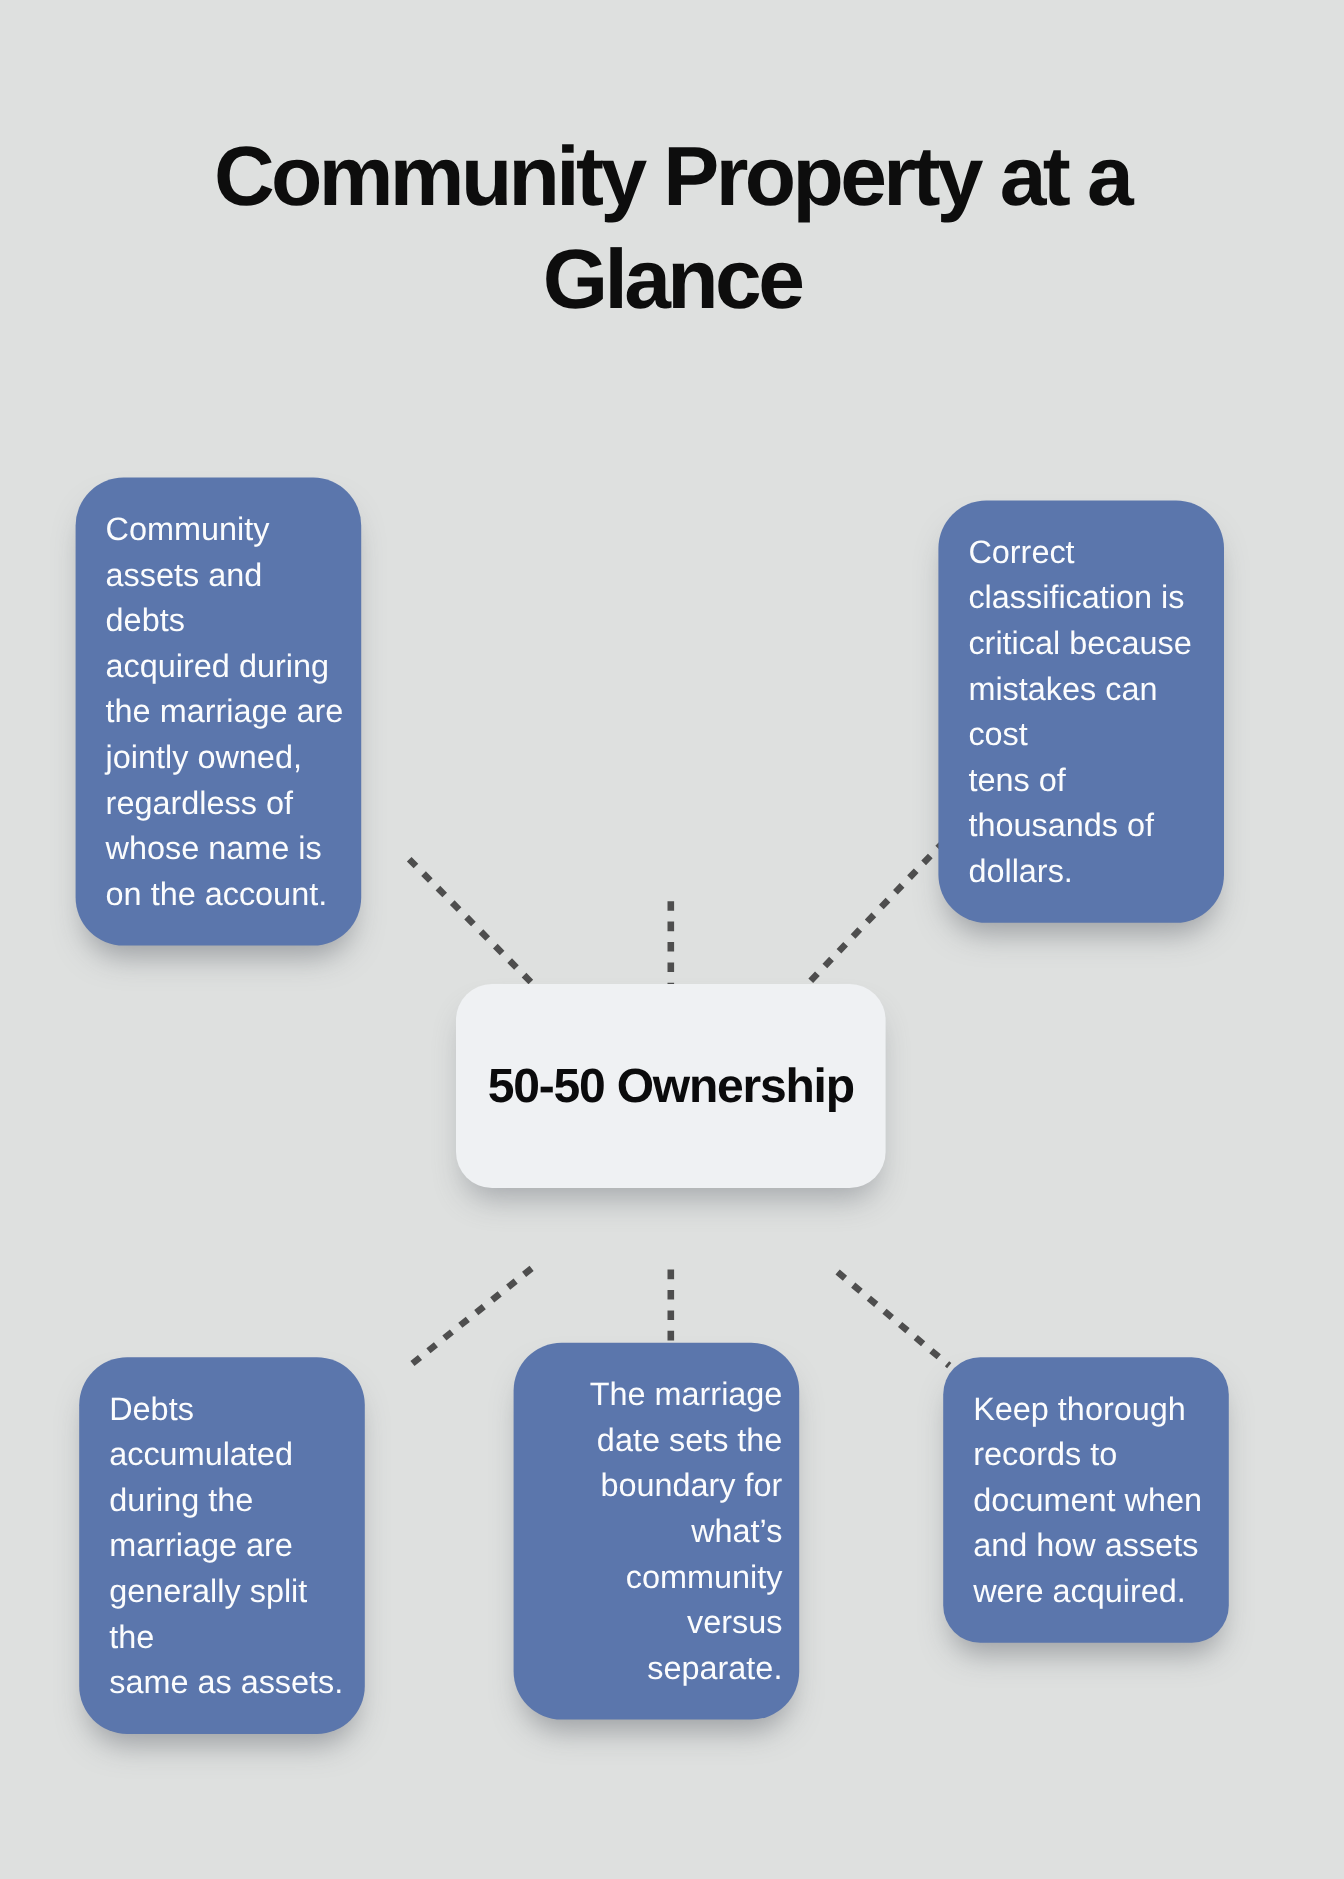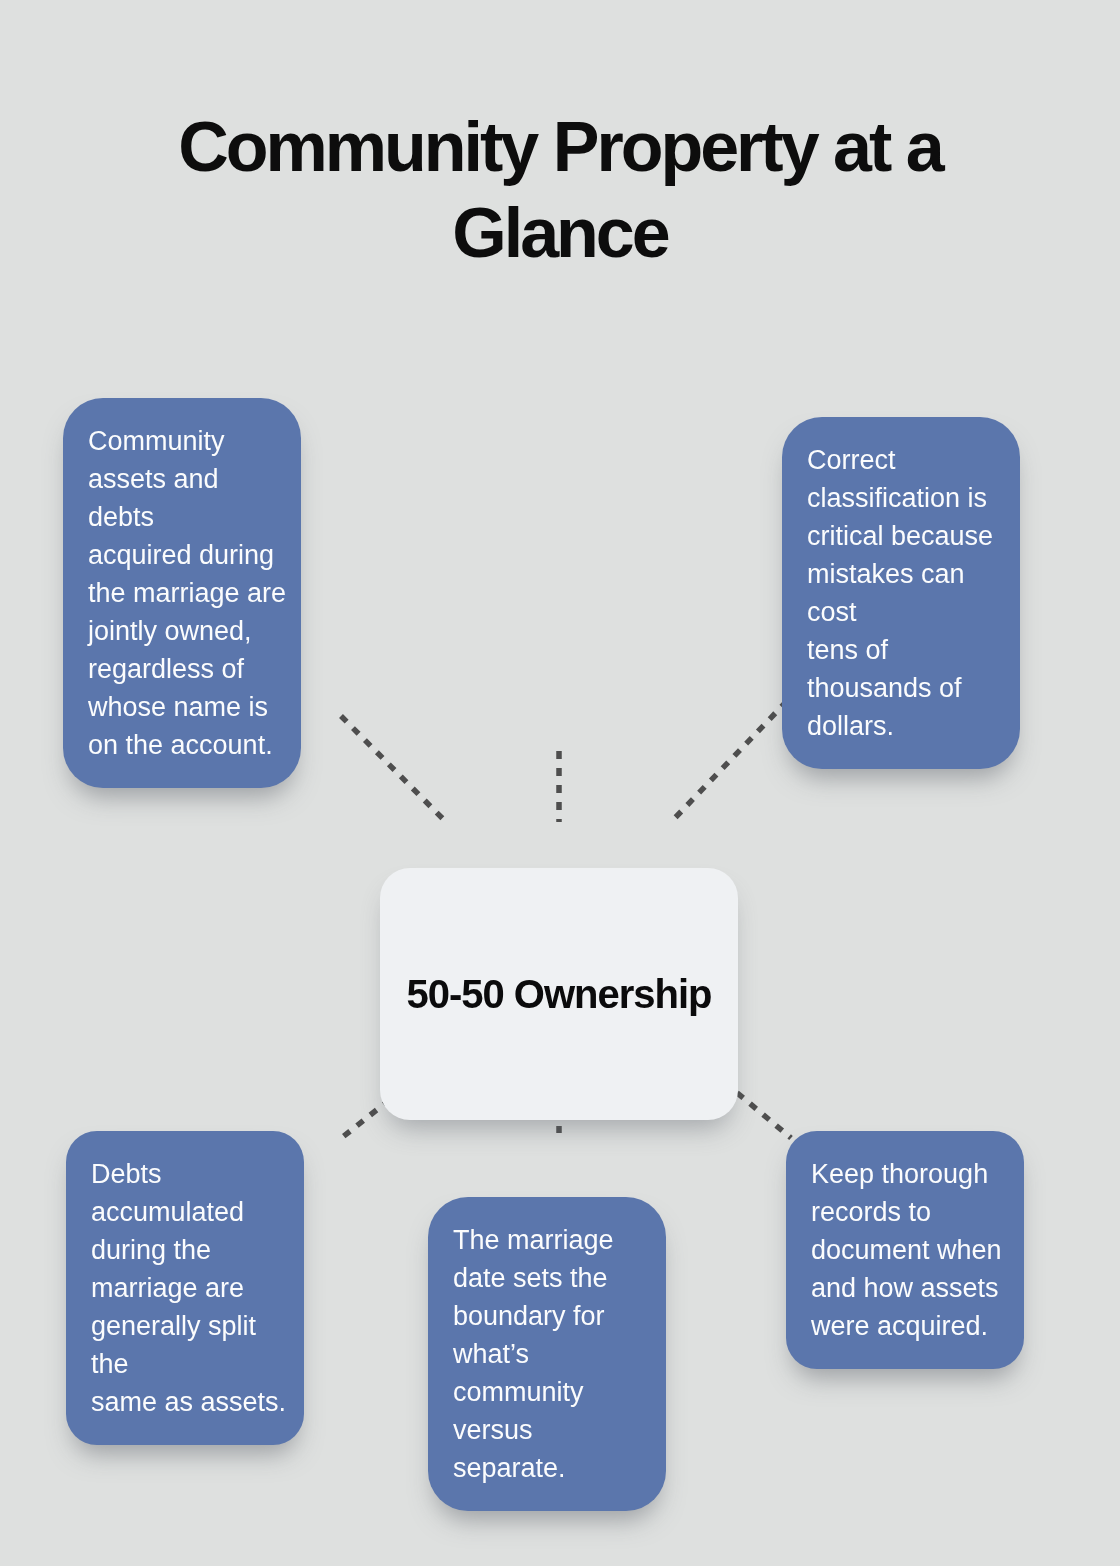--- a/index.html
+++ b/index.html
@@ -57,37 +57,36 @@
   .node-text {
     margin: 0;
     color: #fbfcfd;
     font-size: 27px;
     line-height: 38px;
     white-space: pre-line;
   }
   .pos-tl { left: 63px;  top: 398px; }
   .pos-tc { left: 425px; top: 398px; }
   .pos-tr { left: 782px; top: 398px; margin-top: 19px; }
-  .pos-bl { left: 66px;  top: 1131px; border-radius: 31px; }
-  .pos-bc { left: 428px; top: 1197px; }
+  .pos-bl { left: 66px;  top: 1131px; }
+  .pos-bc { left: 428px; top: 1119px; text-align: right; }
   .pos-br { left: 786px; top: 1131px; border-radius: 31px; }
   .center-node {
     position: absolute;
     z-index: 2;
     left: 380px;
     top: 820px;
     width: 358px;
-    height: 252px;
+    height: 170px;
     background: #eff1f3;
     border-radius: 30px;
     box-shadow: 0 16px 26px -8px rgba(95, 100, 108, 0.45);
     display: flex;
     align-items: center;
     justify-content: center;
-    margin-top: 48px;
   }
   .center-label {
     color: #0b0b0c;
     font-weight: 700;
     font-size: 40px;
     letter-spacing: -1px;
     white-space: nowrap;
   }
 </style>
 </head>

